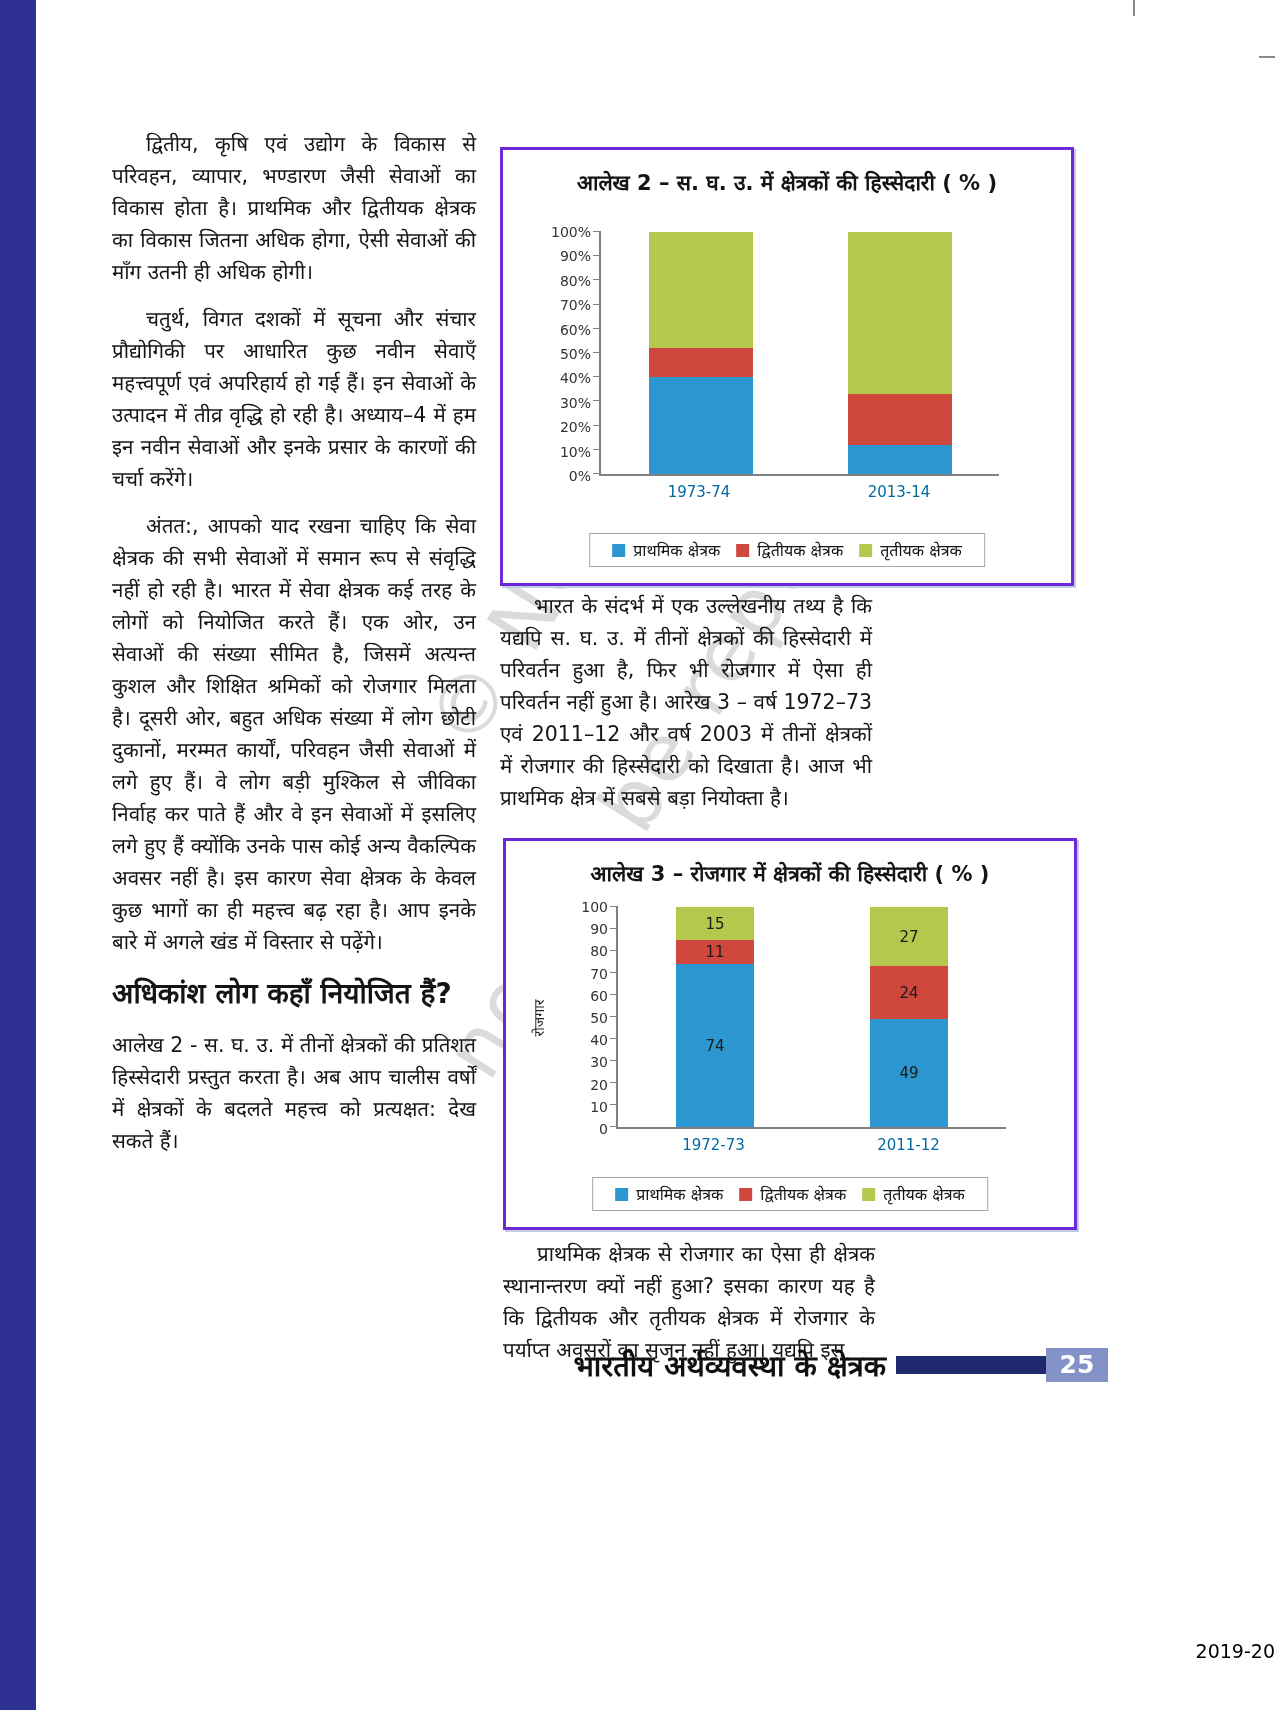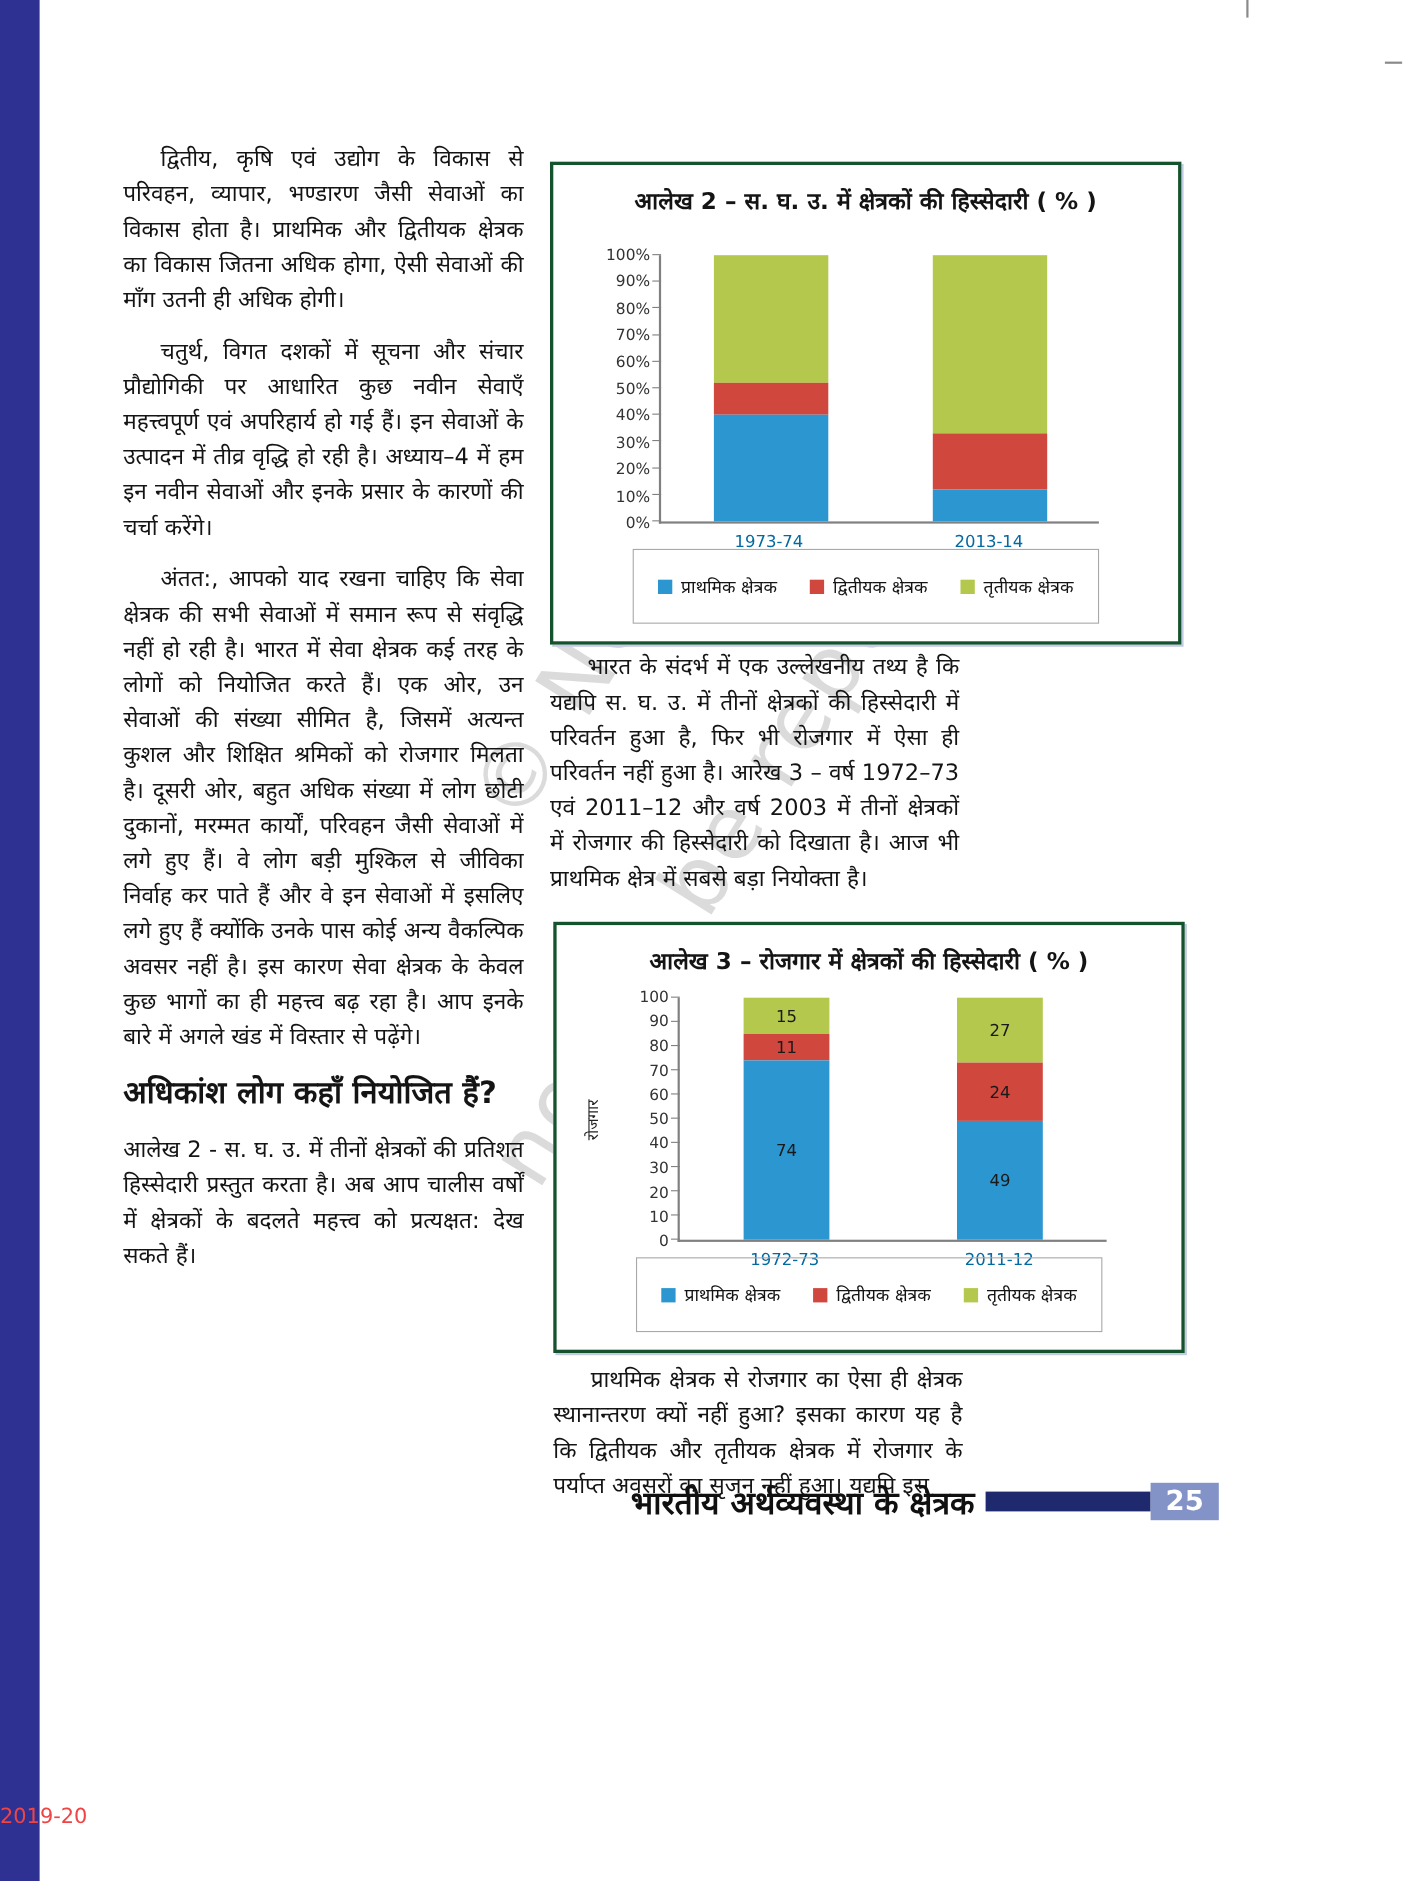--- a/index.html
+++ b/index.html
@@ -30,59 +30,59 @@
     font-size:20.5px; line-height:32px;
   }
   .text-col p.no-indent { text-indent:0; }
   .section-heading {
     font-size:28px; font-weight:bold; margin:14px 0 18px 0; text-indent:0;
   }
 
   
   .chart-box {
     position:absolute; background:#ffffff;
-    border:3px solid #14532d; box-shadow:2px 2px 0 #c3cae4;
+    border:3px solid #6d28d9; box-shadow:2px 2px 0 #c3cae4;
   }
   .chart-title { text-align:center; font-weight:bold; font-size:21px; margin-top:18px; }
 
   .plot-region { position:absolute; }
   .plot { position:absolute; inset:0; border-left:2px solid #808080; border-bottom:2px solid #808080; }
   .yticks { position:absolute; right:100%; margin-right:8px; top:0; bottom:0; width:56px; }
   .ytick { position:absolute; right:0; transform:translateY(50%); font-size:14px; color:#333; }
   .tickmark { position:absolute; left:-8px; width:8px; height:1px; background:#808080; }
   .bars { position:absolute; inset:0; display:flex; justify-content:space-around; align-items:flex-end; }
   .bar { height:100%; display:flex; flex-direction:column-reverse; }
   .seg { display:flex; align-items:center; justify-content:center; font-size:15px; color:#1a1a1a; }
   .xlabels { position:absolute; top:100%; margin-top:7px; left:0; right:0; display:flex; justify-content:space-around; }
   .xlab { font-size:15px; color:#0369a1; }
   .ylabel-rot {
     position:absolute; left:-96px; top:50%;
     transform:translateY(-50%) rotate(-90deg); transform-origin:center;
     font-size:14px; color:#222;
   }
   .legend {
     position:absolute; left:50%; transform:translateX(-50%); bottom:16px;
-    display:flex; gap:30px; align-items:center;
-    border:1px solid #a8a8a8; padding:22px 22px; white-space:nowrap;
+    display:flex; gap:16px; align-items:center;
+    border:1px solid #a8a8a8; padding:5px 22px; white-space:nowrap;
   }
   .legend-item { display:flex; align-items:center; gap:8px; font-size:16px; }
   .legend-sq { width:13px; height:13px; display:inline-block; }
 
   
   .footer-row {
     position:absolute; top:1345px; left:0; width:1108px;
     display:flex; justify-content:flex-end; align-items:center;
   }
   .footer-title { font-size:29px; font-weight:bold; color:#101010; }
   .footer-navy-bar { width:150px; height:18px; background:#1F2A6E; margin-left:10px; }
   .footer-page-box {
     width:62px; height:34px; background:#8393C7; color:#ffffff;
     font-size:25px; font-weight:bold; display:flex; align-items:center; justify-content:center;
   }
-  .year-footer { position:absolute; top:1640px; left:0; width:1275px; text-align:left; font-size:19px; color:#ef4444; }
+  .year-footer { position:absolute; top:1640px; left:0; width:1275px; text-align:right; font-size:19px; color:#000000; }
 </style>
 </head>
 <body>
 
 <div class="page">
 
   <div class="spine"></div>
   <div class="crop-mark-v"></div>
   <div class="crop-mark-h"></div>
 

